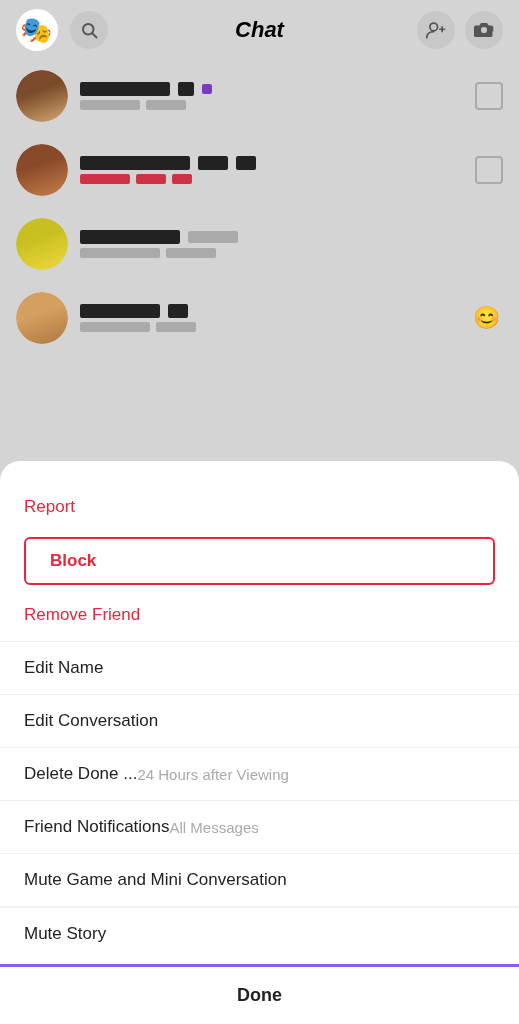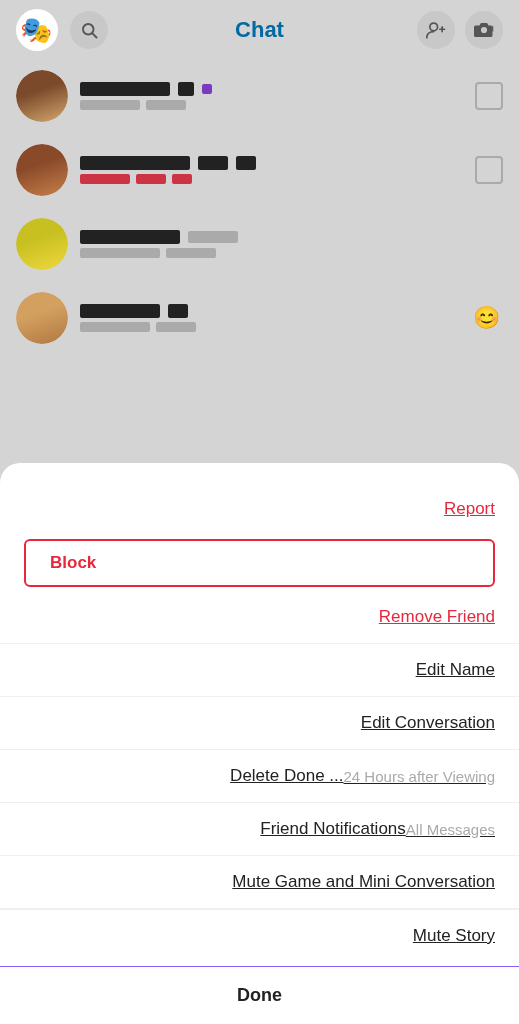--- a/index.html
+++ b/index.html
@@ -50,24 +50,25 @@
       background: #c8c8c8;
       display: flex;
       align-items: center;
       justify-content: center;
       cursor: pointer;
     }
 
     .header-title {
       font-size: 22px;
       font-weight: 700;
-      color: #0369a1;
+      color: #000000;
       position: absolute;
       left: 50%;
       transform: translateX(-50%);
+      font-style: italic;
     }
 
     .header-right {
       display: flex;
       align-items: center;
       gap: 10px;
     }
 
     .icon-btn {
       width: 38px;
@@ -179,22 +180,21 @@
 
     .menu-item {
       padding: 16px 24px;
       font-size: 17px;
       font-weight: 500;
       color: #222;
       border-bottom: none;
       cursor: pointer;
       display: flex;
       align-items: center;
-      justify-content: flex-end;
-      text-decoration: underline;
+      justify-content: flex-start;
     }
 
     .menu-item.red {
       color: #e8273c;
     }
 
     .menu-item-value {
       color: #aaa;
       font-weight: 400;
       font-size: 15px;
@@ -220,21 +220,21 @@
       box-shadow: 0 1px 3px rgba(0,0,0,0.3);
     }
 
     .done-btn {
       text-align: center;
       padding: 18px;
       font-size: 18px;
       font-weight: 700;
       color: #222;
       cursor: pointer;
-      border-top: 1px solid #8b5cf6;
+      border-top: 3px solid #8b5cf6;
       margin-top: 4px;
     }
 
     .block-wrapper {
       padding: 4px 0;
     }
 
     .divider {
       height: 1px;
       background: #f0f0f0;

